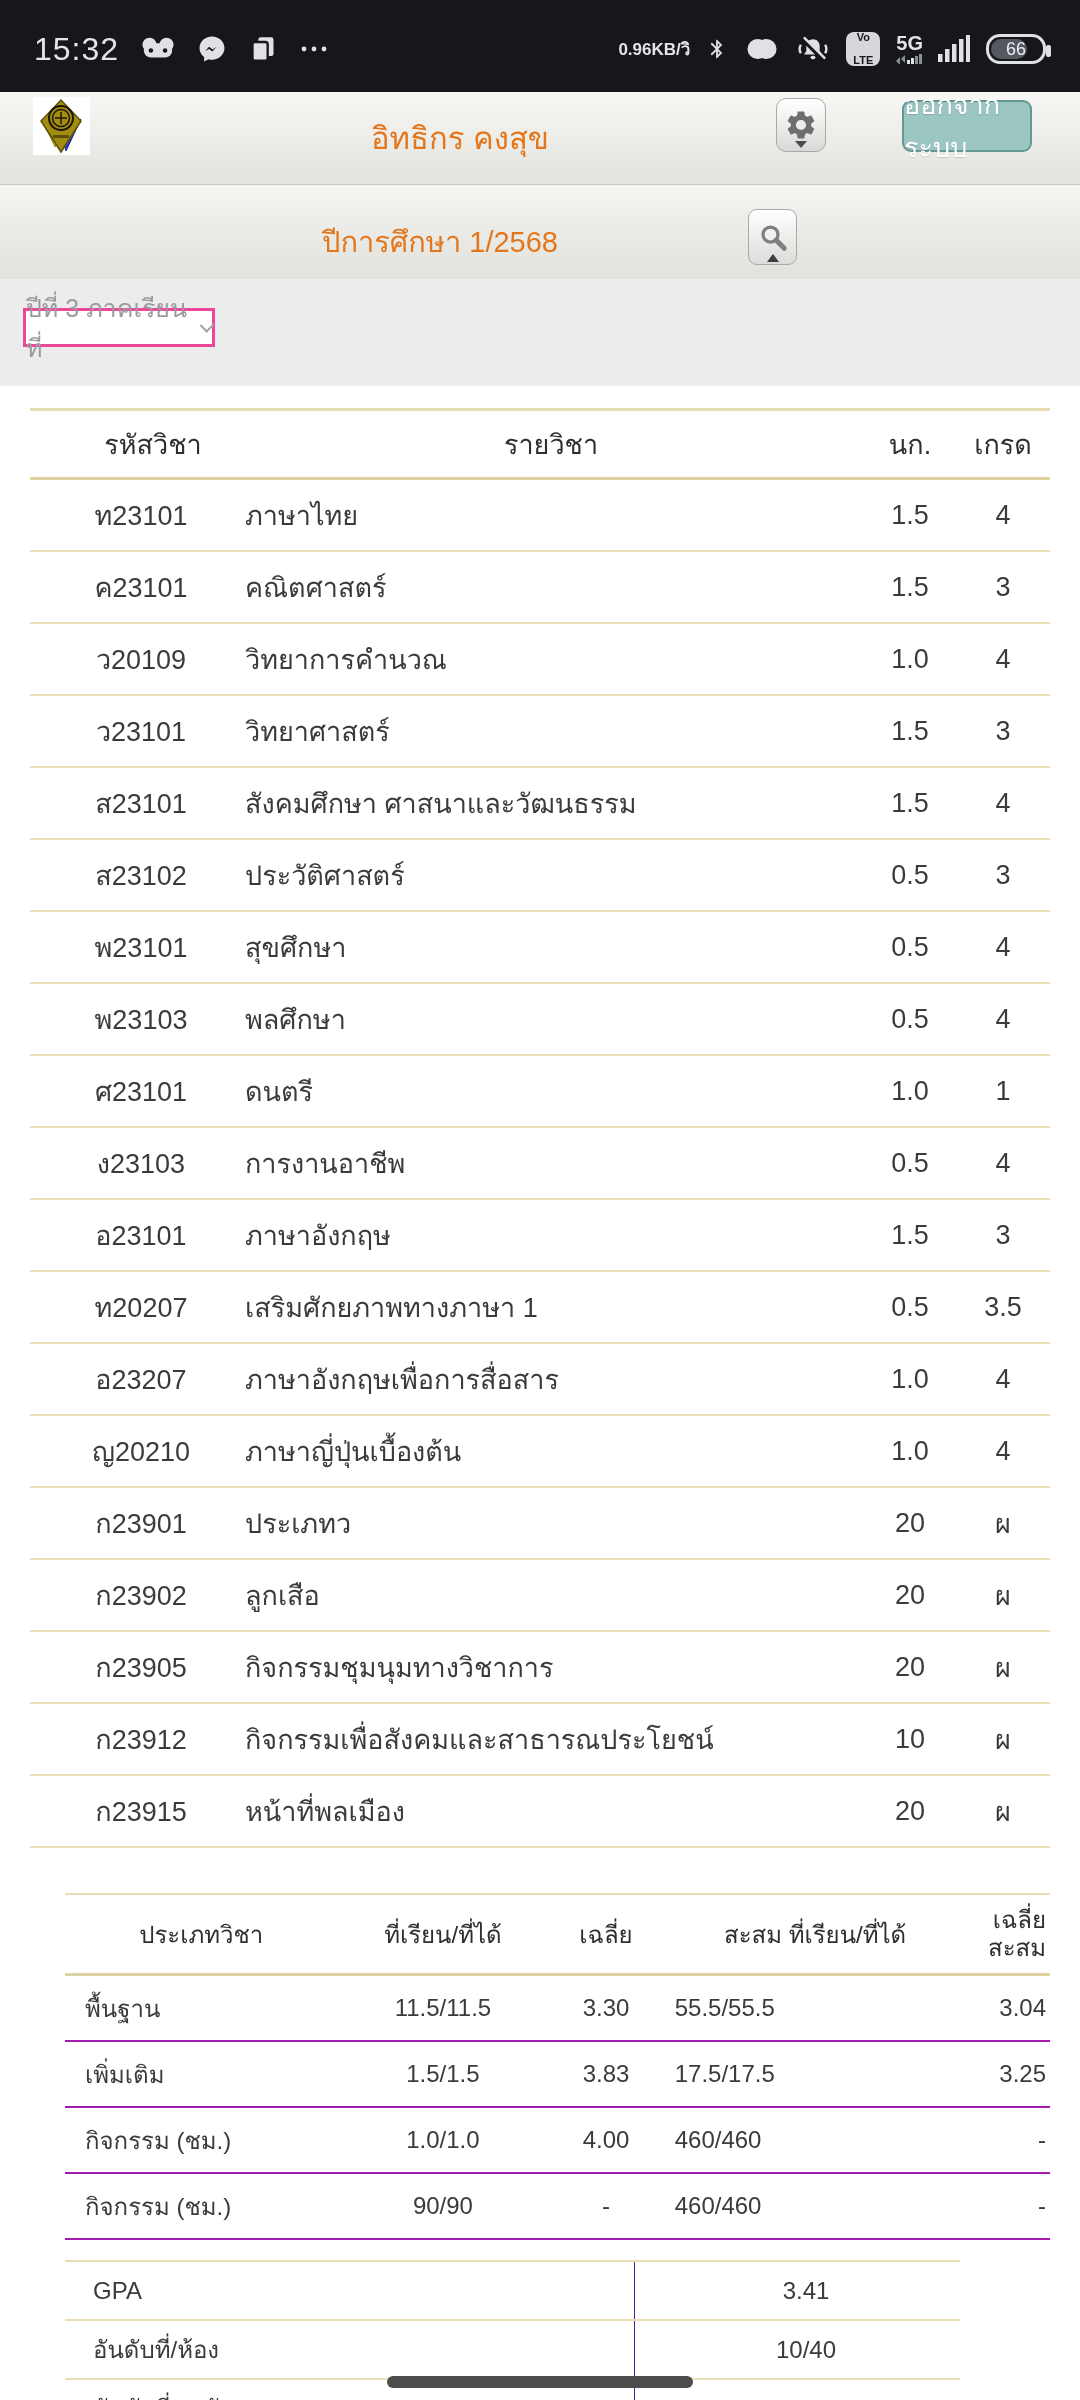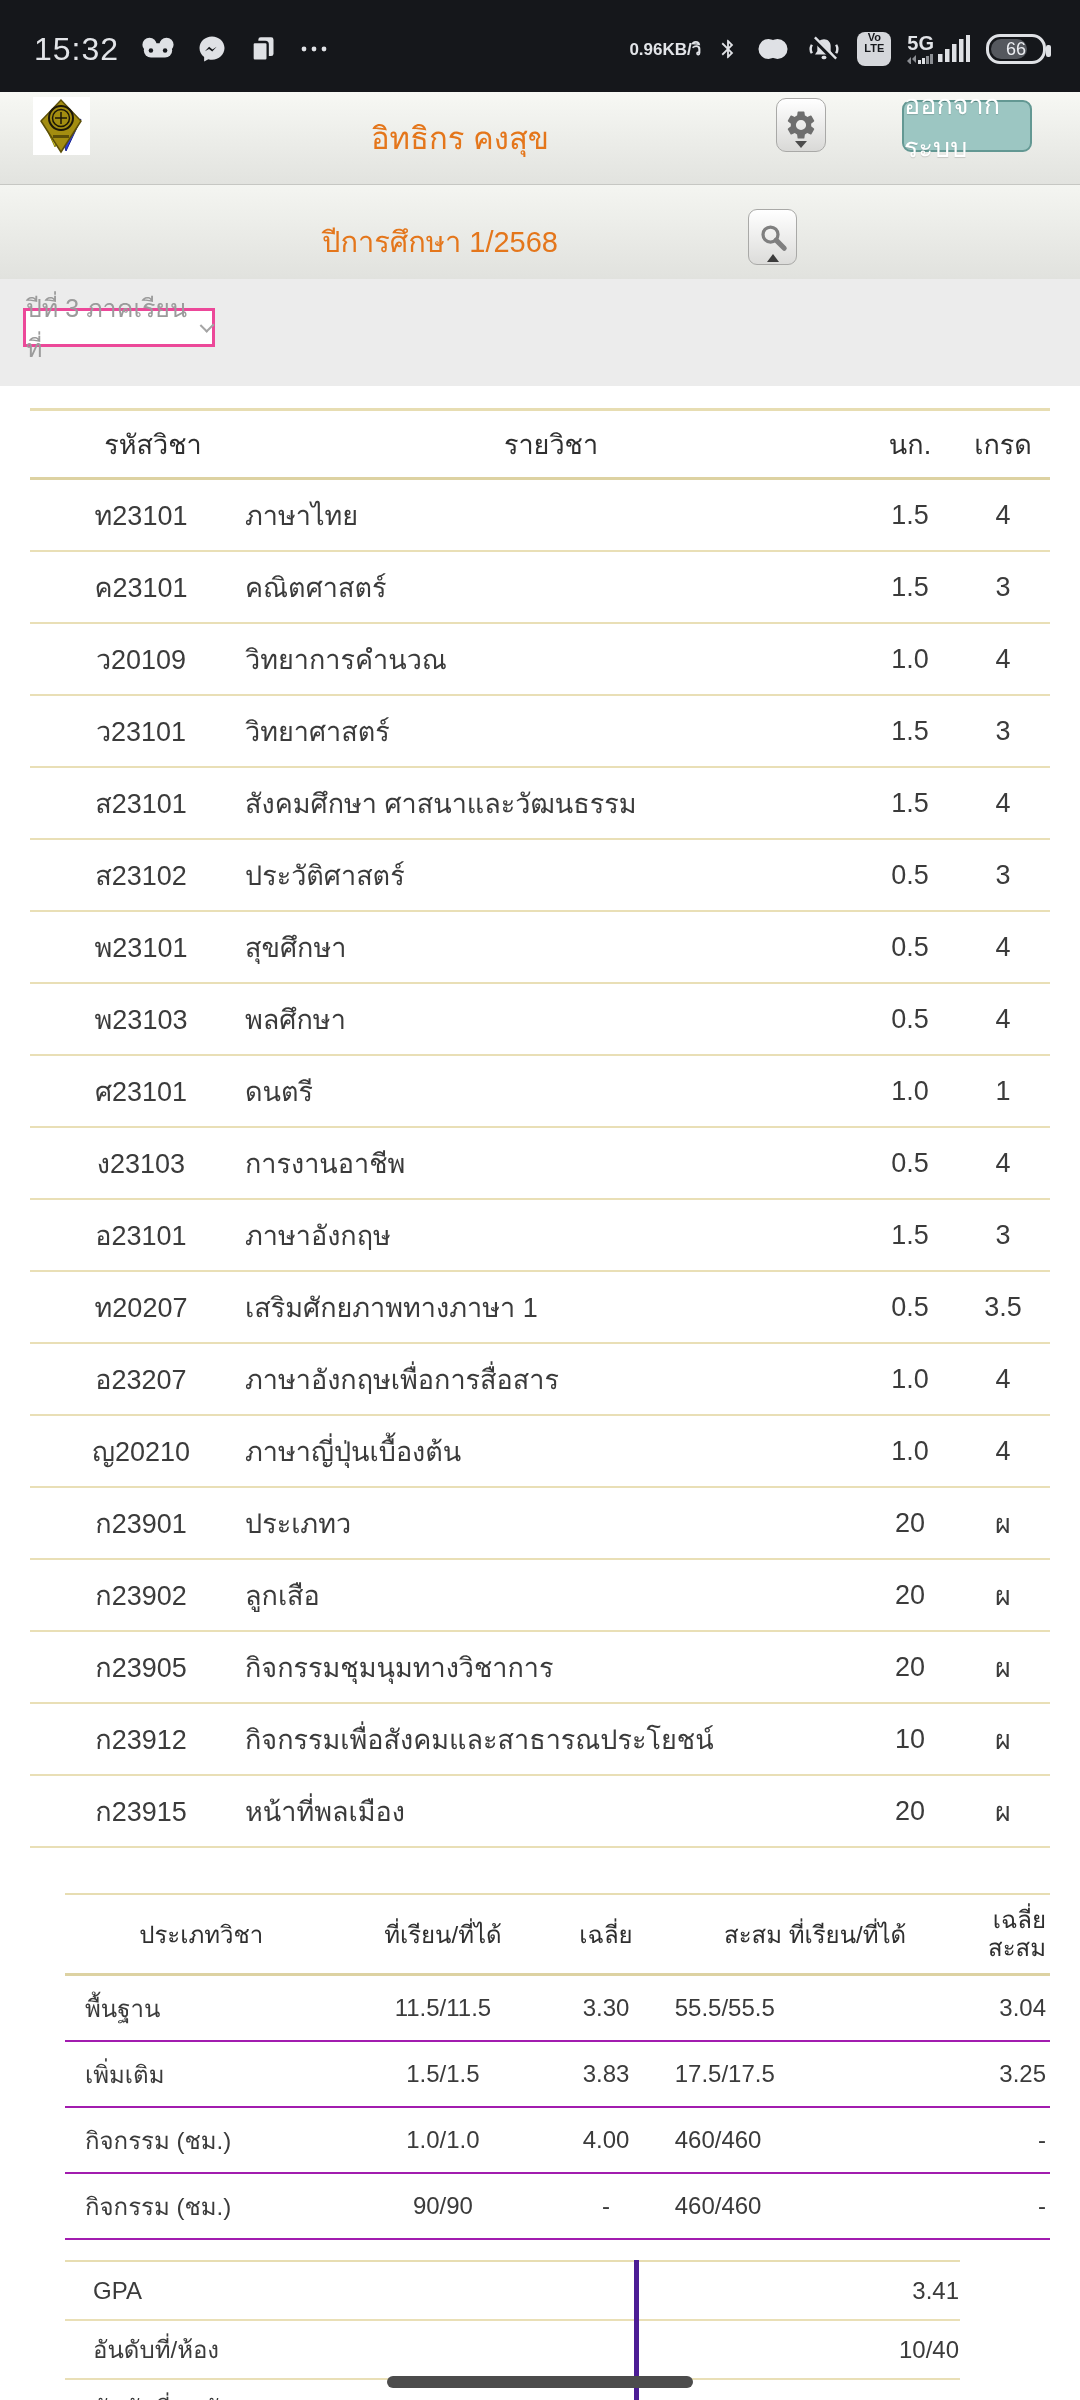--- a/index.html
+++ b/index.html
@@ -15,23 +15,23 @@
     background:#15171b;display:flex;align-items:center;justify-content:space-between;
     padding:6px 34px 0 34px;box-sizing:border-box;color:#e2e4e8;
   }
   .sb-left{display:flex;align-items:center;gap:22px;}
   .sb-time{font-size:32px;letter-spacing:1px;}
   .sb-icon{display:inline-flex;align-items:center;}
   .sb-icon svg{fill:#dfe1e5;}
   .sb-right{display:flex;align-items:center;gap:16px;}
   .net-speed{display:flex;flex-direction:row;align-items:flex-end;line-height:19px;font-size:17px;font-weight:bold;}
   .volte{width:34px;height:34px;border-radius:8px;background:#d5d7db;color:#15171b;
-    display:flex;flex-direction:column;align-items:center;justify-content:flex-start;
+    display:flex;flex-direction:column;align-items:center;justify-content:space-between;
     font-size:11px;font-weight:bold;line-height:11px;}
-  .sig{display:flex;align-items:flex-end;gap:2px;}
+  .sig{display:flex;align-items:flex-end;gap:13px;}
   .sig-col{display:flex;flex-direction:column;align-items:flex-start;line-height:18px;}
   .fiveg{font-size:20px;font-weight:bold;}
   .battery{position:relative;width:60px;height:30px;border:3px solid #dfe1e5;border-radius:14px;box-sizing:border-box;display:flex;align-items:center;justify-content:center;}
   .battery .fill{position:absolute;left:2px;top:2px;bottom:2px;width:36px;background:#55585e;border-radius:10px;}
   .battery .num{position:relative;font-size:18px;color:#eceef2;}
   .battery .nub{position:absolute;right:-8px;top:8px;width:5px;height:12px;background:#dfe1e5;border-radius:2px;}
   
   .header{
     position:absolute;top:92px;left:0;width:1080px;height:93px;
     background:linear-gradient(#f7f8f4,#e2e3df);
@@ -104,21 +104,21 @@
   .summary .s-type{width:265px;text-align:left;padding-left:20px;}
   .summary th.s-type{text-align:center;padding-left:0;}
   .summary .s-earned{width:215px;text-align:center;}
   .summary .s-avg{width:120px;text-align:center;}
   .summary .s-cum{width:305px;text-align:left;padding-left:10px;}
   .summary th.s-cum{text-align:center;padding-left:0;}
   .summary .s-cumavg{width:80px;text-align:right;padding-right:4px;line-height:28px;}
   .gpa{margin:20px 0 0 65px;width:895px;border-top:2px solid #e7ddb2;font-size:24px;}
   .gpa td{height:55px;border-bottom:2px solid #e9dfb6;}
   .gpa .g-label{width:540px;text-align:left;padding-left:28px;}
-  .gpa .g-value{text-align:right;padding-left:18px;border-left:5px solid #4c1d95;}
+  .gpa .g-value{text-align:center;padding-left:18px;border-left:1px solid #4c1d95;}
   
   .nav-pill{position:absolute;top:2376px;left:387px;width:306px;height:12px;border-radius:7px;background:#4c4c4c;}
 </style>
 </head>
 <body>
 
 <div class="statusbar">
   <div class="sb-left">
     <span class="sb-time">15:32</span>
     <span class="sb-icon">

